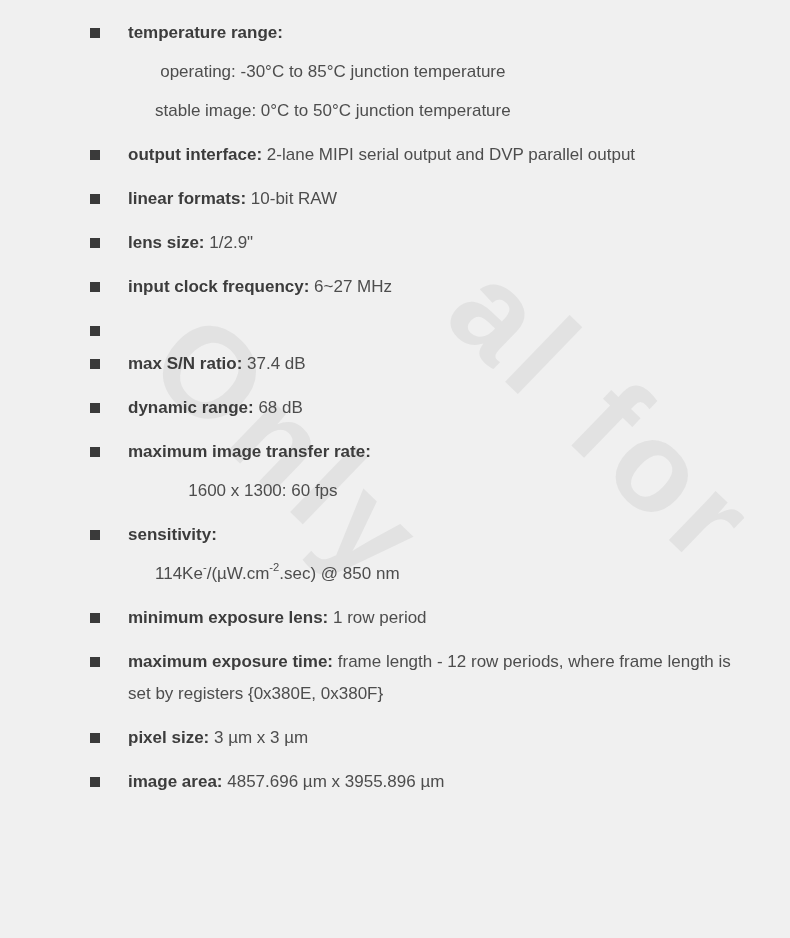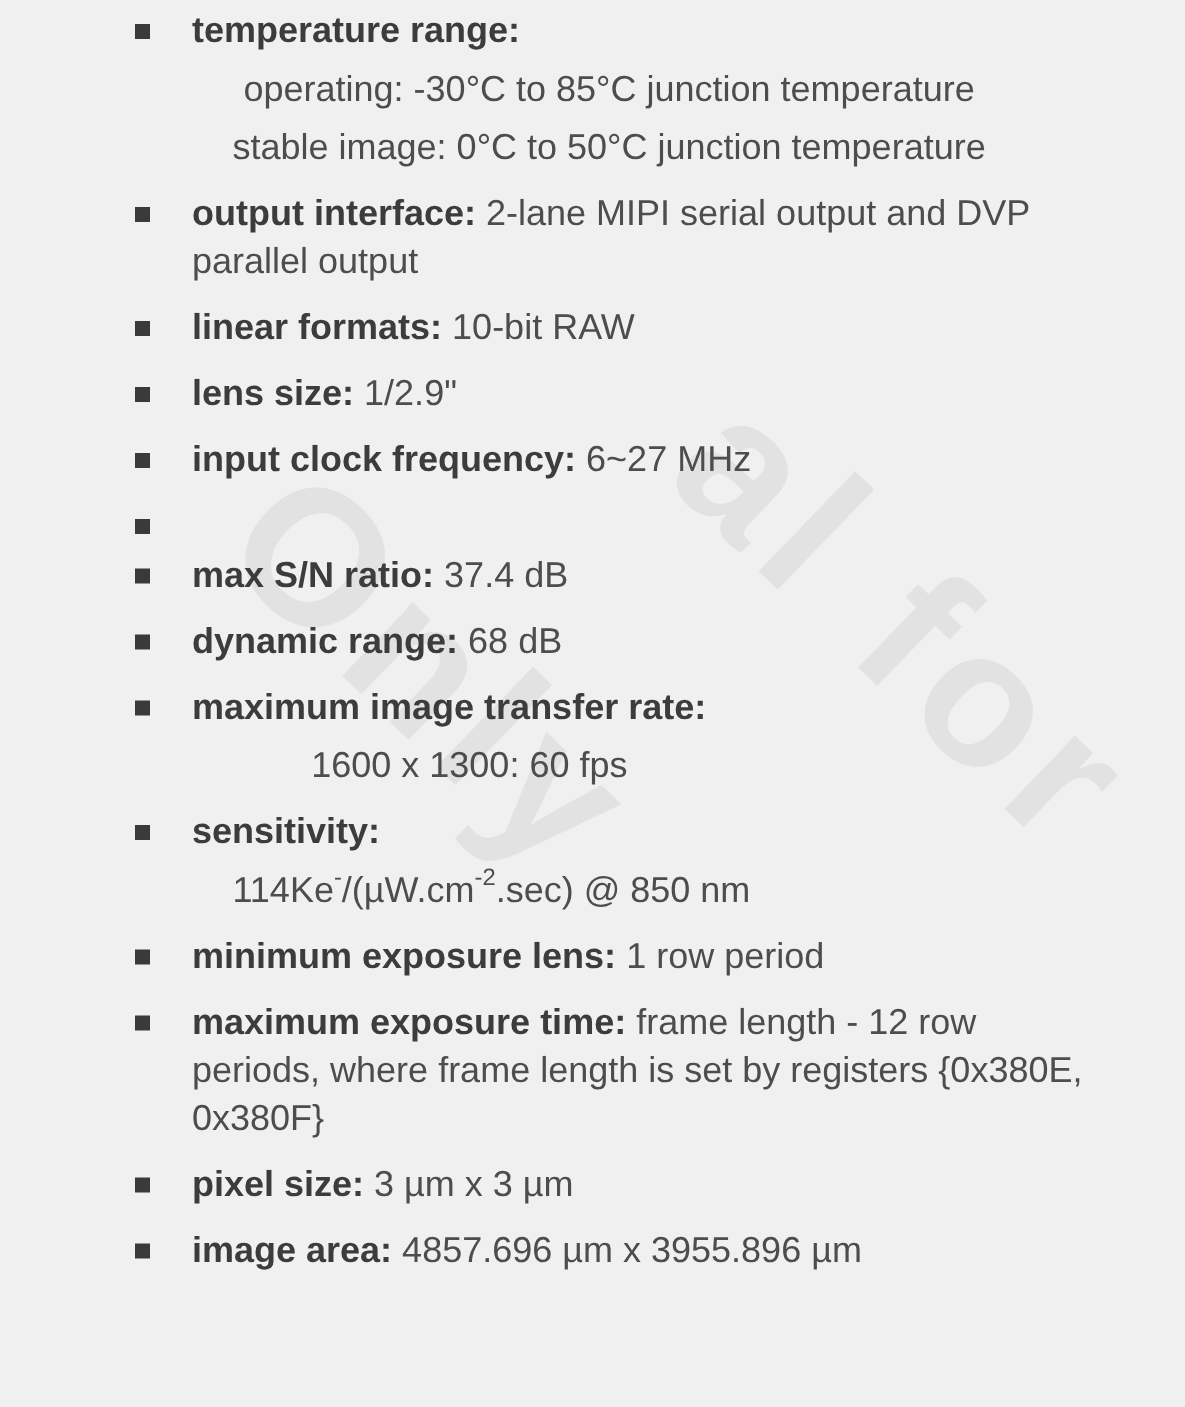--- a/index.html
+++ b/index.html
@@ -44,22 +44,22 @@
   .spec-list {
     position: relative;
     z-index: 1;
     list-style: none;
     margin: 0;
     padding: 5px 0 0 90px;
   }
   .spec-item {
     display: flex;
     align-items: flex-start;
-    margin: 0 0 12px 0;
-    font-size: 24px;
+    margin: 12px 0 12px 0;
+    font-size: 17px;
     line-height: 32px;
     color: var(--text);
   }
   .bullet {
     flex: 0 0 auto;
     width: 10px;
     height: 10px;
     margin: 11px 28px 0 0;
     background: var(--bullet);
   }

